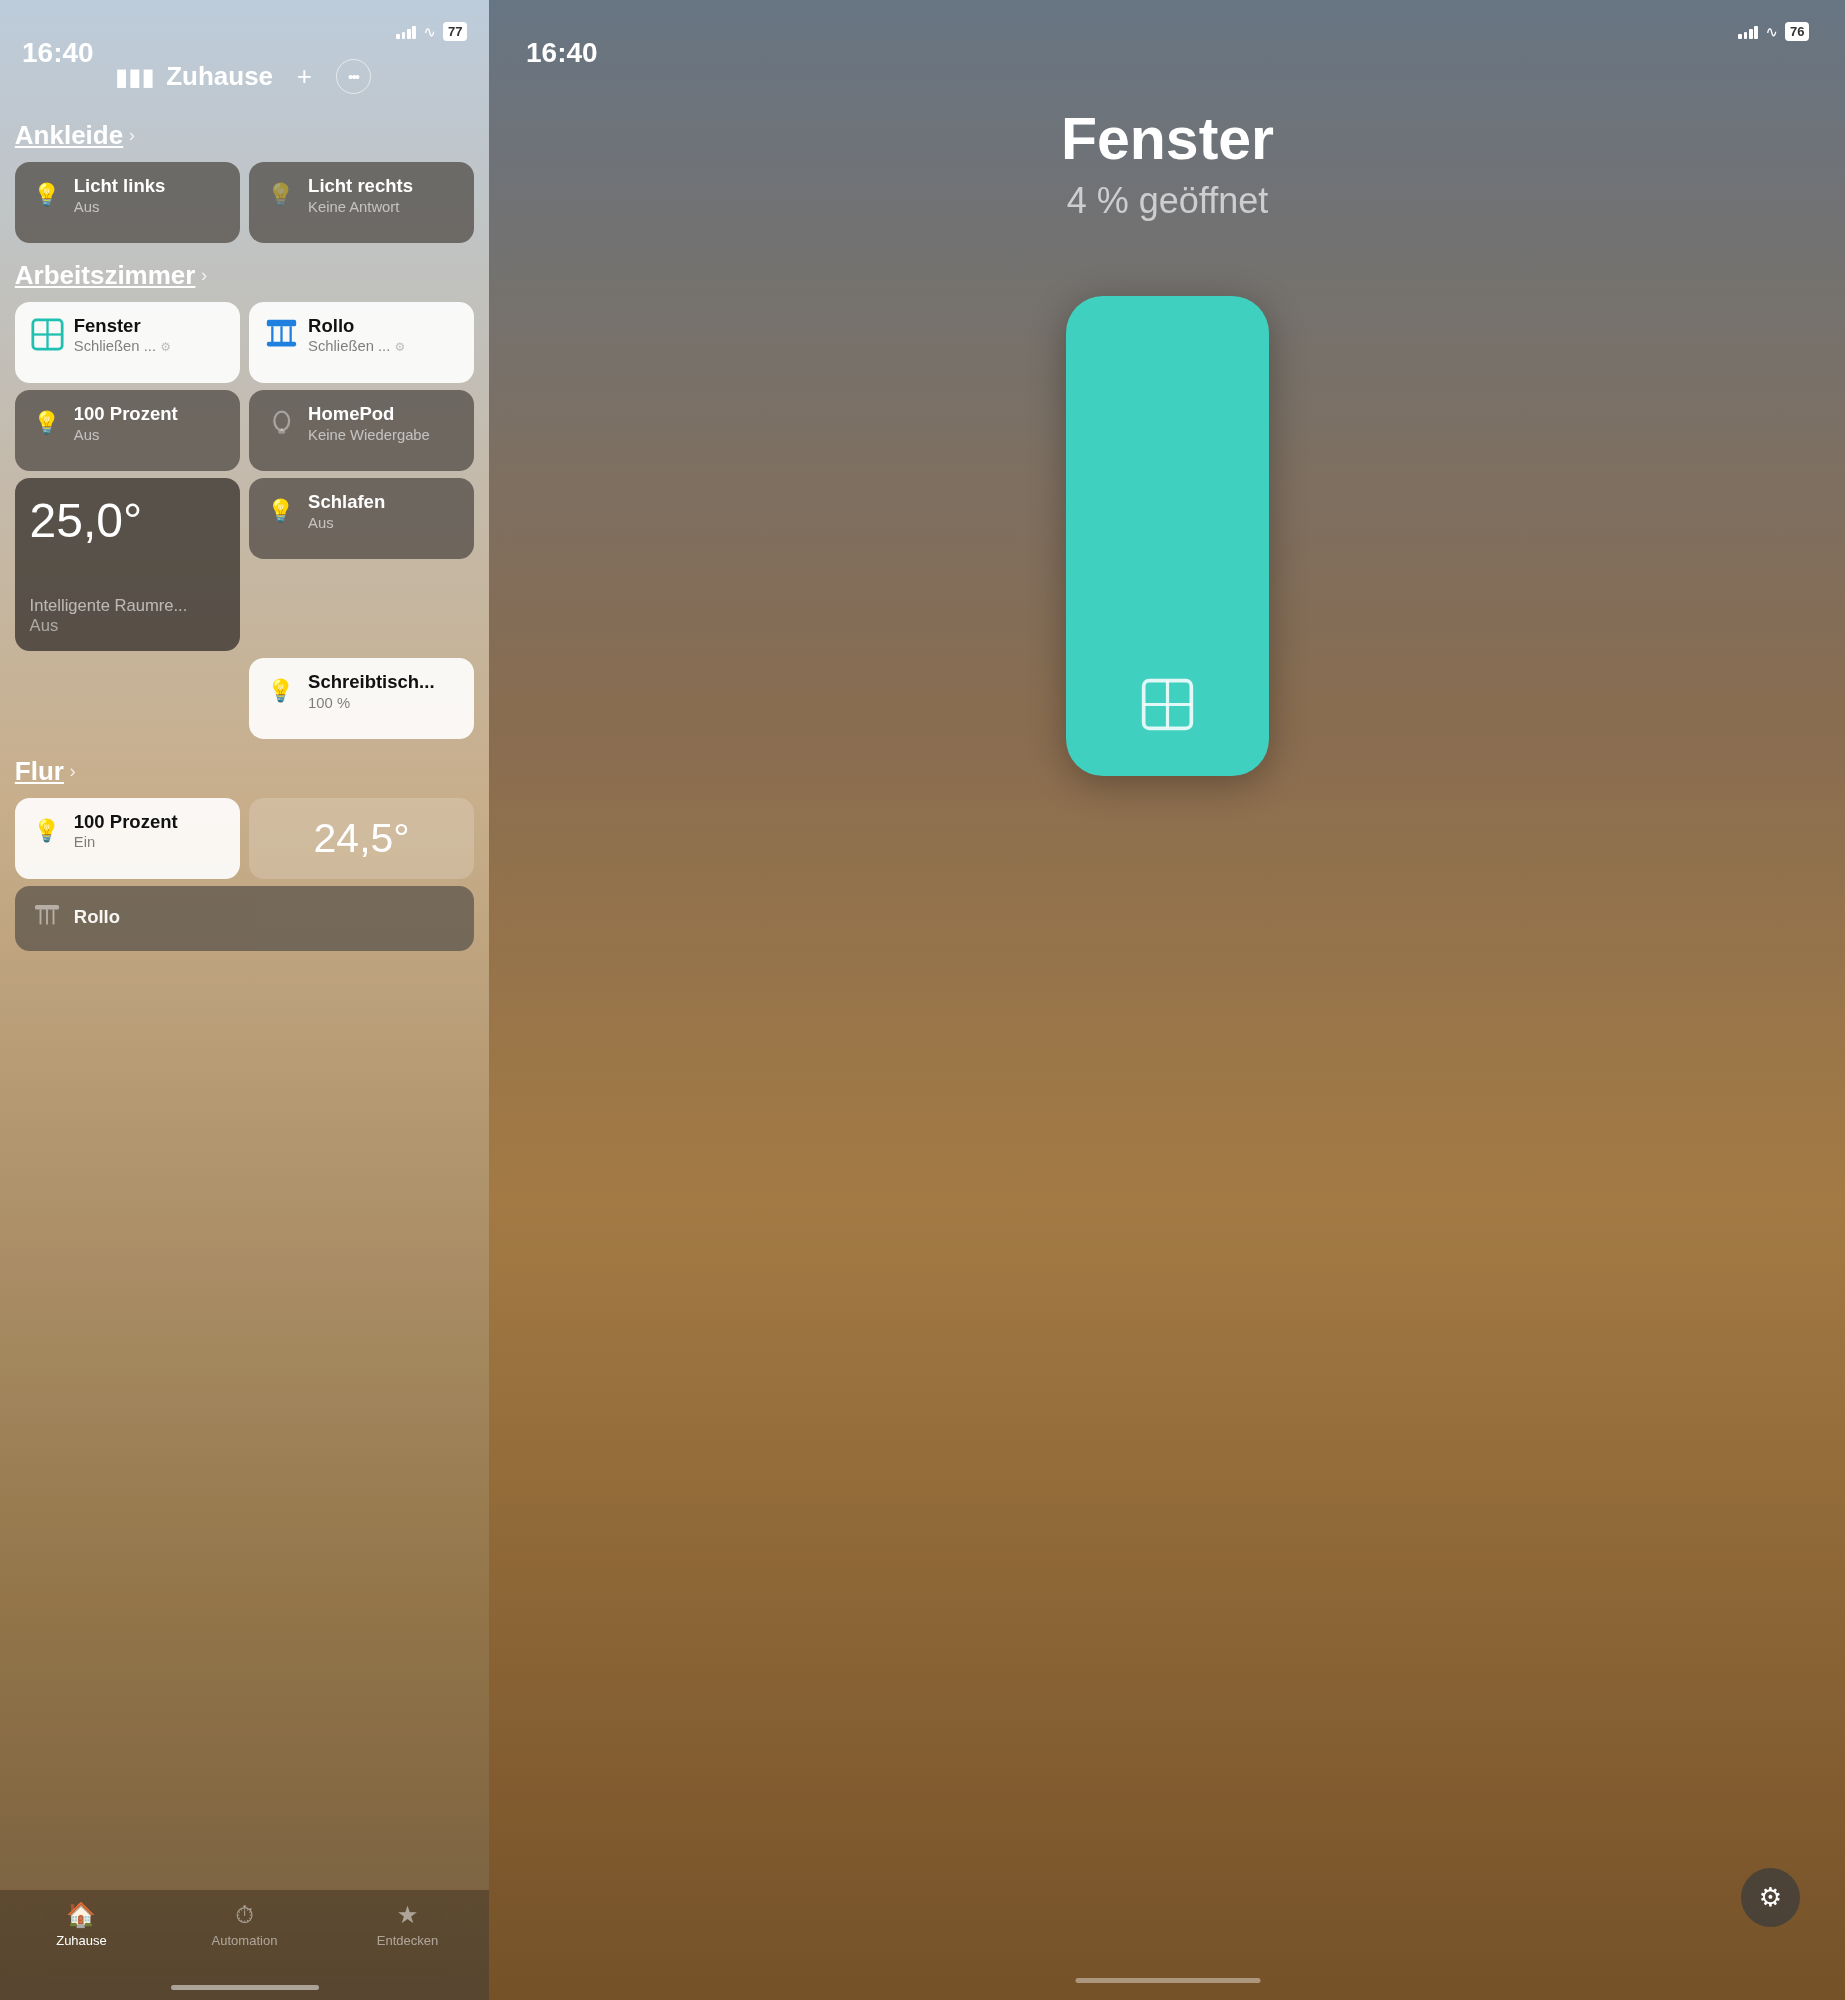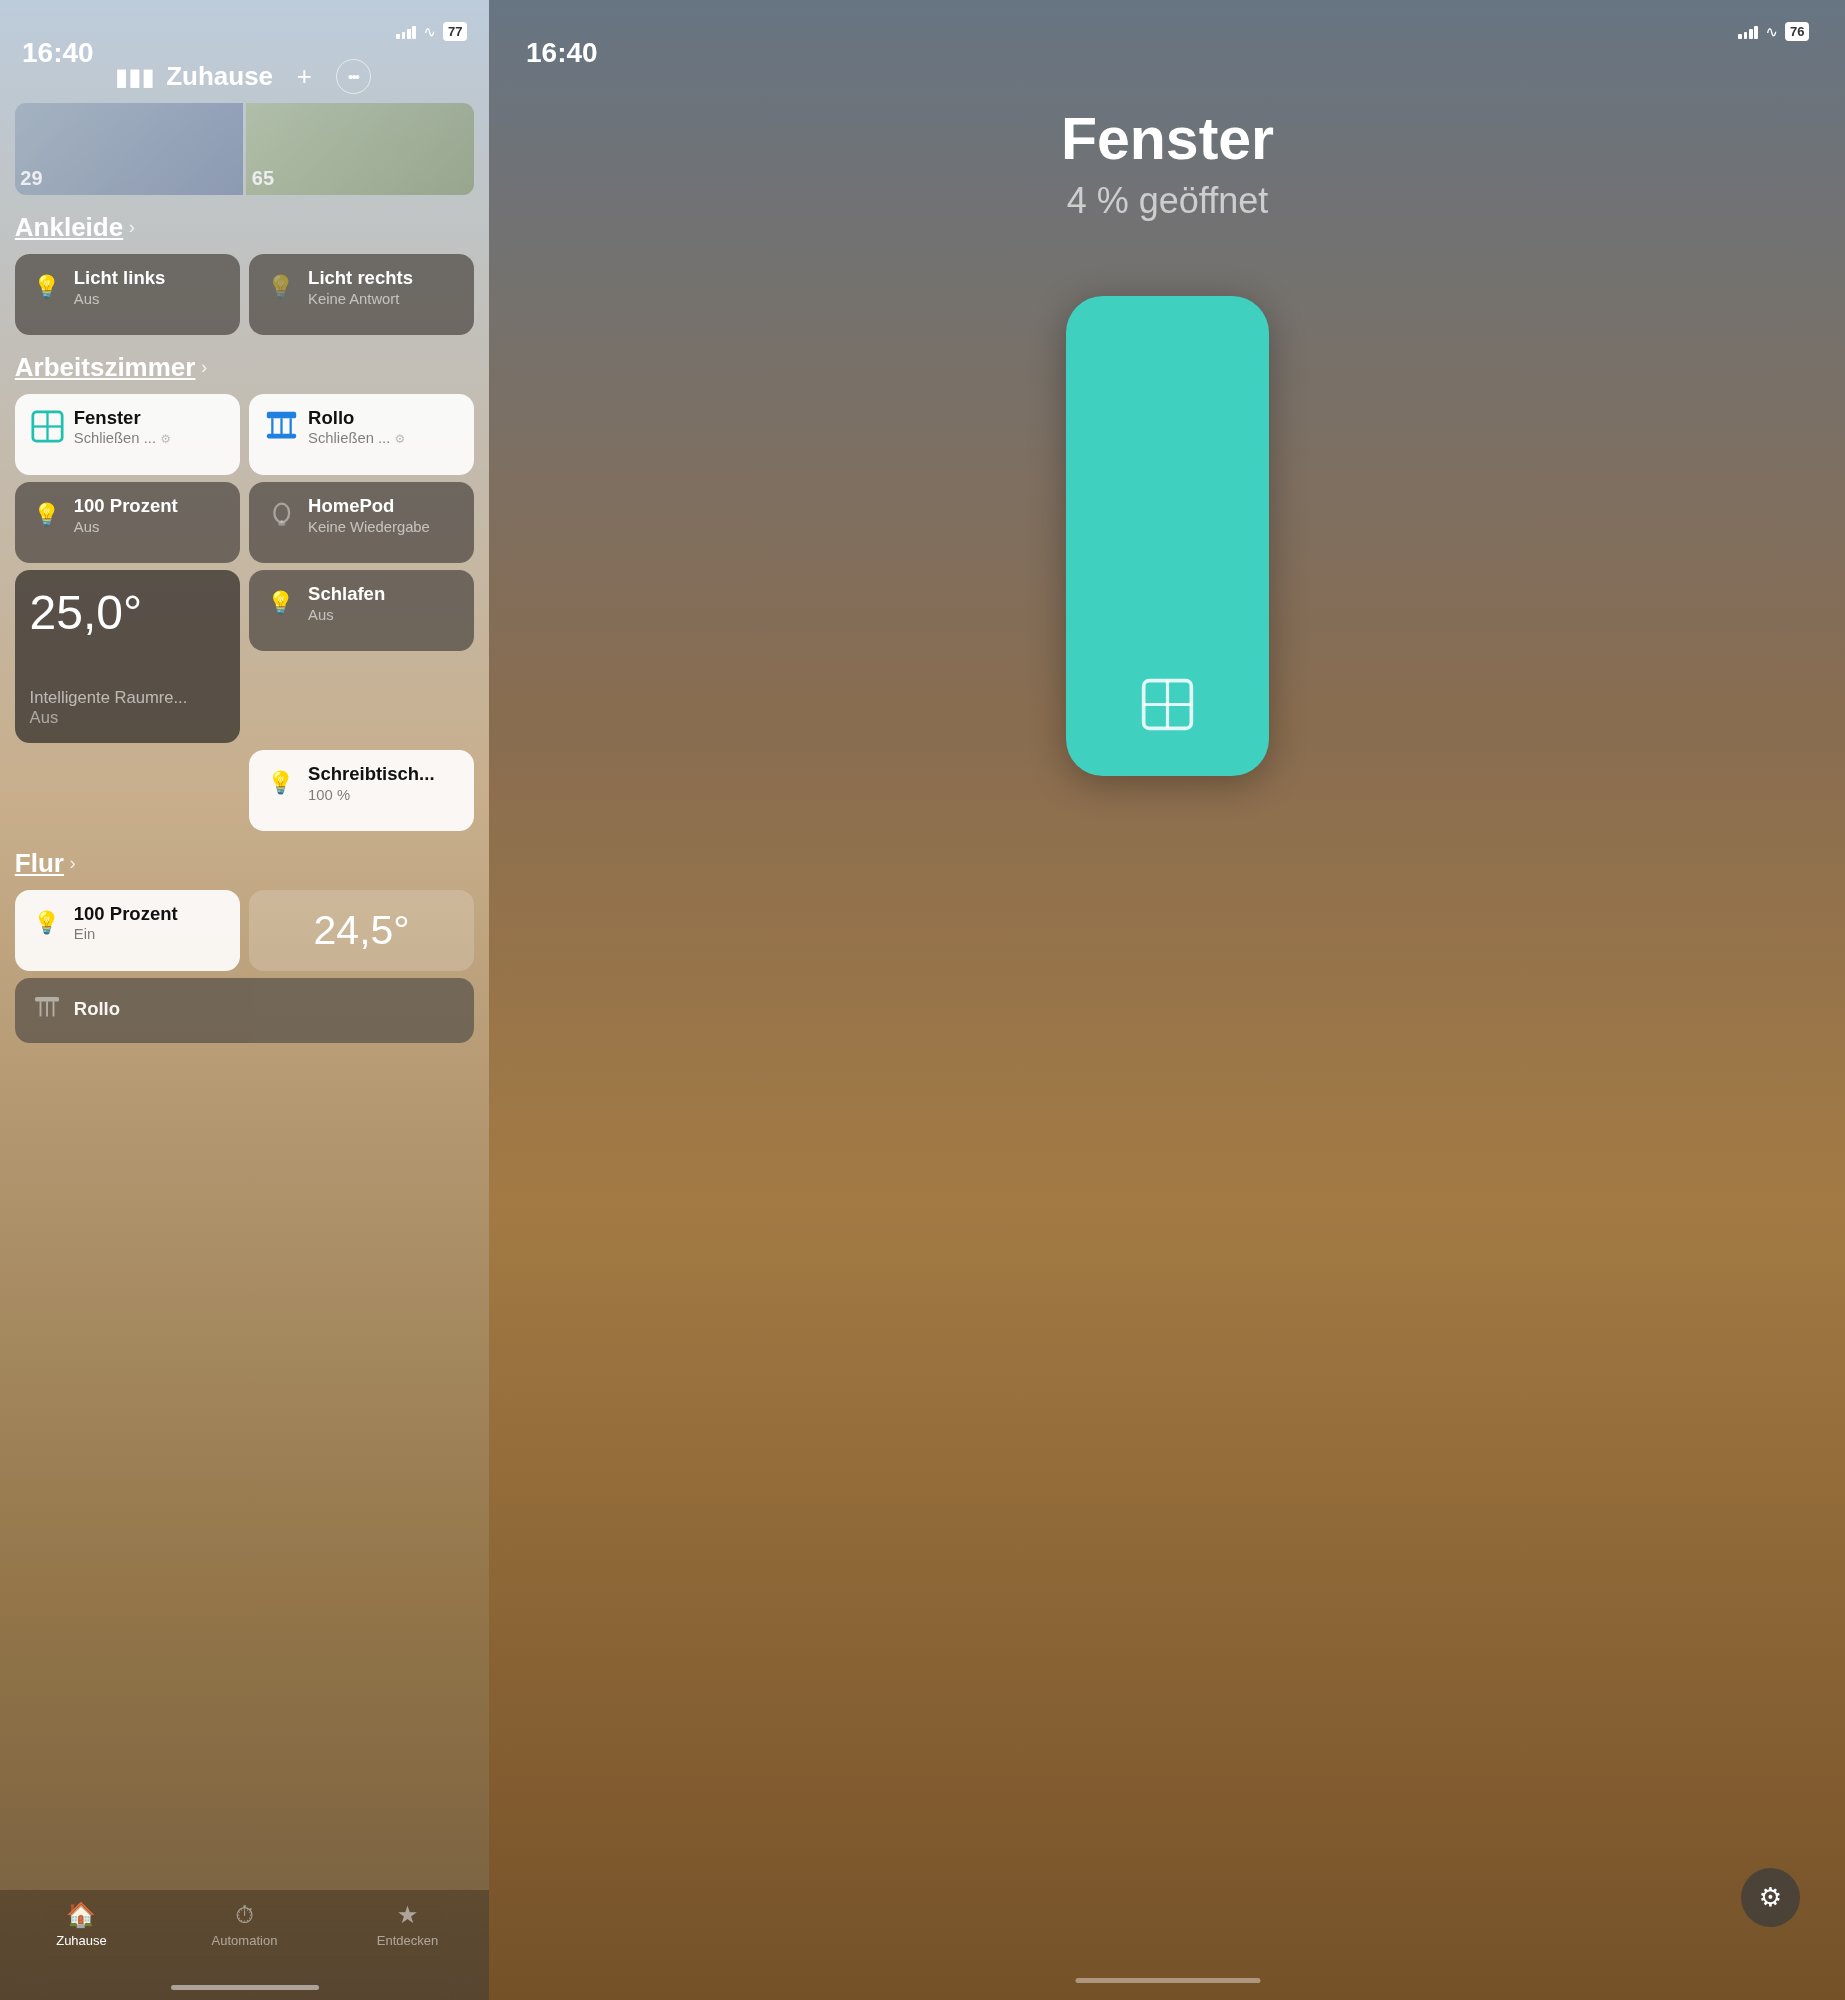--- a/index.html
+++ b/index.html
@@ -401,28 +401,20 @@
     <span class="header-icon" style="font-size:24px;">▮▮▮</span>
     <span class="header-title">Zuhause</span>
     <span class="header-icon" style="font-size:26px;">+</span>
     <div class="header-icon-circle">
       <span style="letter-spacing:-1.8px; font-size:14.8px;">•••</span>
     </div>
   </div>
 
   <div class="left-content">
 
-    <div class="top-image-strip">
-      <div class="top-strip-item" style="background: linear-gradient(135deg, #99aabb, #7788aa);">
-        <span>29</span>
-      </div>
-      <div class="top-strip-item" style="background: linear-gradient(135deg, #aabb99, #889977);">
-        <span>65</span>
-      </div>
-    </div>
 
     <div class="section-header">
       <span class="section-title">Ankleide</span>
       <span class="chevron-icon">›</span>
     </div>
 
     <div class="device-grid">
 
       <div class="device-tile dark">
         <div class="device-tile-header">

